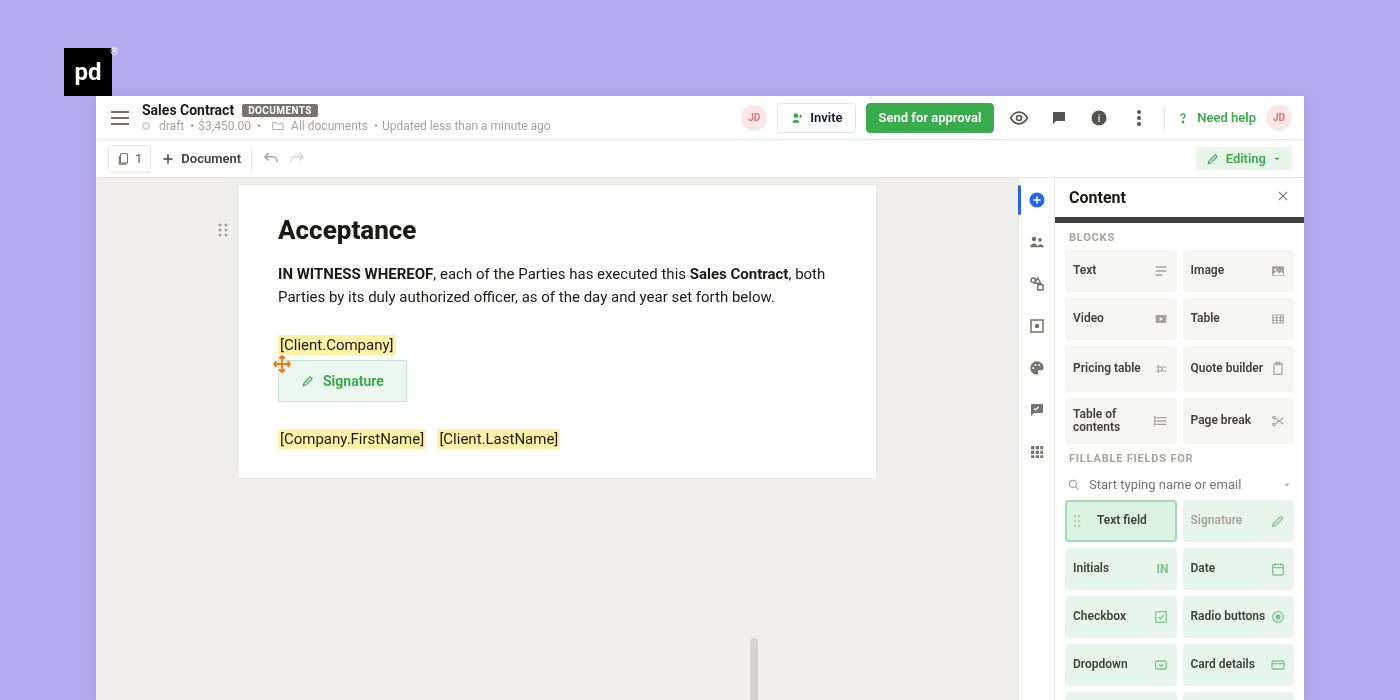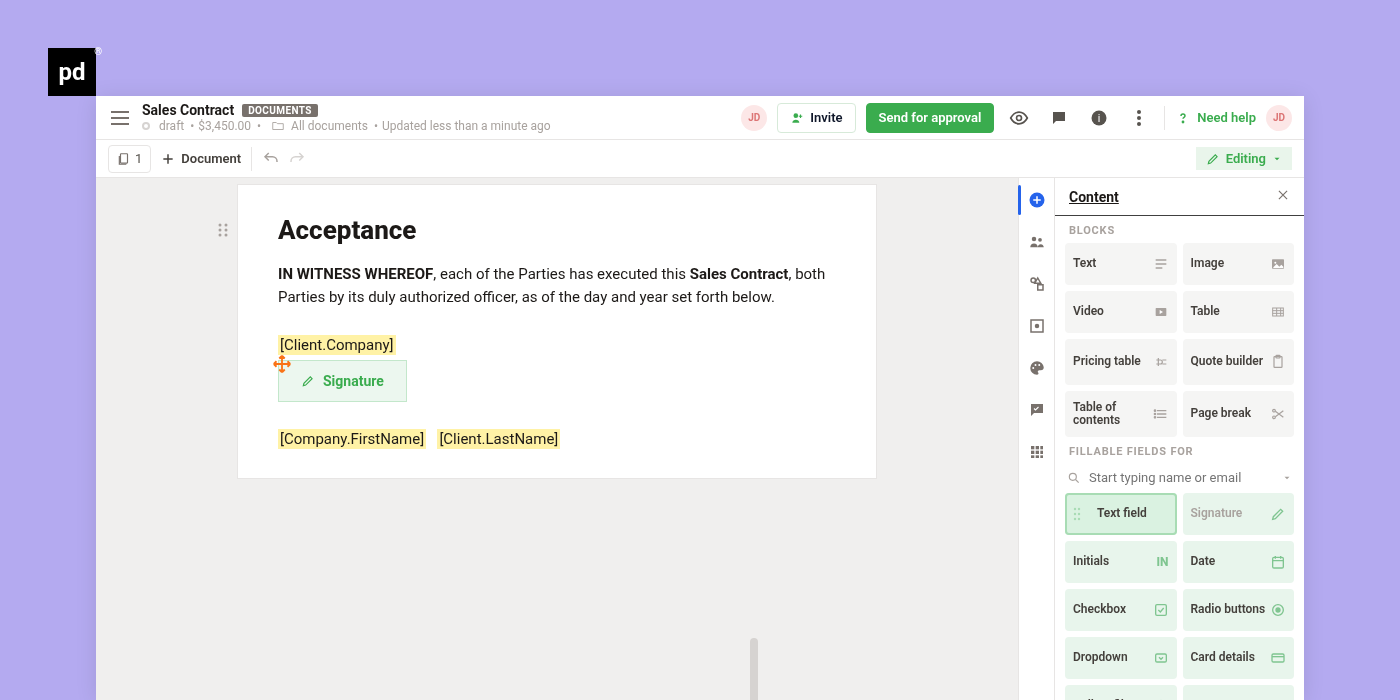--- a/index.html
+++ b/index.html
@@ -1,17 +1,17 @@
 <!DOCTYPE html>
 <html><head>
 <meta charset="utf-8">
 <style>
   * { box-sizing: border-box; margin: 0; padding: 0; font-family: -apple-system, BlinkMacSystemFont, "Segoe UI", Roboto, sans-serif; }
   body { background: #b4aaf0; width: 1400px; height: 700px; overflow: hidden; position: relative; }
-  .pd-logo { position: absolute; left: 48px; top: 48px; width: 48px; height: 48px; background: #000; display: flex; align-items: center; justify-content: center; color: #fff; font-size: 24px; font-weight: bold; }
+  .pd-logo { position: absolute; left: 64px; top: 48px; width: 48px; height: 48px; background: #000; display: flex; align-items: center; justify-content: center; color: #fff; font-size: 24px; font-weight: bold; }
   .pd-logo::after { content: "®"; position: absolute; right: -6px; top: -2px; font-size: 10px; color: #fff; }
   .app-window { position: absolute; left: 96px; top: 96px; right: 96px; bottom: 0; background: #fff; box-shadow: 0 2px 20px rgba(0,0,0,0.1); display: flex; flex-direction: column; }
   
   .topbar { height: 44px; border-bottom: 1px solid #e7e5e4; display: flex; align-items: center; padding: 0 12px; gap: 10px; }
   .hamburger { width:24px;height:24px;display:flex;align-items:center;justify-content:center;cursor:pointer;color:#78716c; }
   .doc-meta { display:flex;flex-direction:column;justify-content:center;flex:1;min-width:0; }
   .doc-title-row { display:flex;align-items:center;gap:8px; }
   .doc-title { font-weight:700;font-size:14px;color:#1c1917; }
   .doc-badge { background:#78716c;color:#fff;font-size:10px;font-weight:700;padding:1px 6px;border-radius:2px;letter-spacing:0.4px; }
   .doc-sub { display:flex;align-items:center;gap:6px;font-size:12px;color:#a8a29e;margin-top:1px; }
@@ -46,21 +46,21 @@
   .move-cursor{position:absolute;left:-8px;top:-8px;color:#f97316;}
   .date-box{display:inline-flex;align-items:center;justify-content:space-between;width:160px;border:1px solid #3aac4e;color:#3aac4e;background:#fff;padding:5px 8px;font-size:14px;border-radius:2px;}
   .tokens-row{margin-top:28px;}
   
   .rail{width:36px;border-left:1px solid #e7e5e4;display:flex;flex-direction:column;align-items:center;gap:18px;padding-top:10px;}
   .rail .ritem{width:24px;height:24px;display:flex;align-items:center;justify-content:center;color:#78716c;cursor:pointer;}
   .rail .ritem.active{color:#2563eb;position:relative;}
   .rail .ritem.active::before{content:"";position:absolute;left:-7px;top:-3px;bottom:-3px;width:3px;background:#2563eb;border-radius:2px;}
   
   .panel{width:250px;border-left:1px solid #e7e5e4;display:flex;flex-direction:column;overflow:auto;}
-  .panel-hd{display:flex;align-items:center;justify-content:space-between;padding:10px 14px;font-size:14px;font-weight:700;color:#1c1917;border-bottom:1px solid #404040;text-decoration:underline;}
+  .panel-hd{display:flex;align-items:center;justify-content:space-between;padding:10px 14px;font-size:16px;font-weight:700;color:#1c1917;border-bottom:6px solid #404040;}
   .panel-close{color:#78716c;cursor:pointer;}
   .group-label{font-size:11px;font-weight:700;letter-spacing:0.8px;color:#a8a29e;padding:8px 14px 6px;}
   .grid{display:grid;grid-template-columns:1fr 1fr;gap:6px;padding:0 10px;}
   .block{background:#f5f5f4;border-radius:4px;height:42px;padding:6px 8px;display:flex;align-items:center;justify-content:space-between;gap:4px;cursor:pointer;font-size:12px;color:#44403c;font-weight:600;}
   .block.tall{height:46px;}
   .block .blk-label{line-height:1.1;}
   .blk-icon{color:#a8a29e;flex-shrink:0;}
   .search-row{display:flex;align-items:center;gap:8px;padding:6px 12px 8px;font-size:13px;color:#a8a29e;}
   .search-row input{flex:1;border:none;outline:none;font-size:13px;color:#78716c;}
   .ff .block{background:#e8f5ec;}

